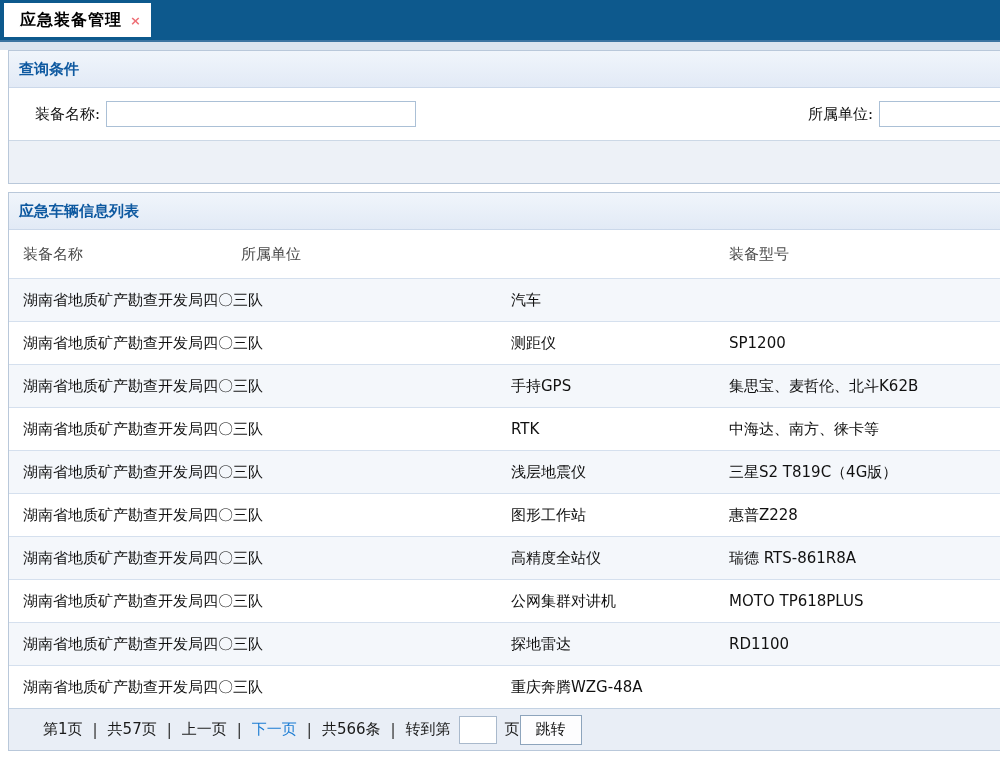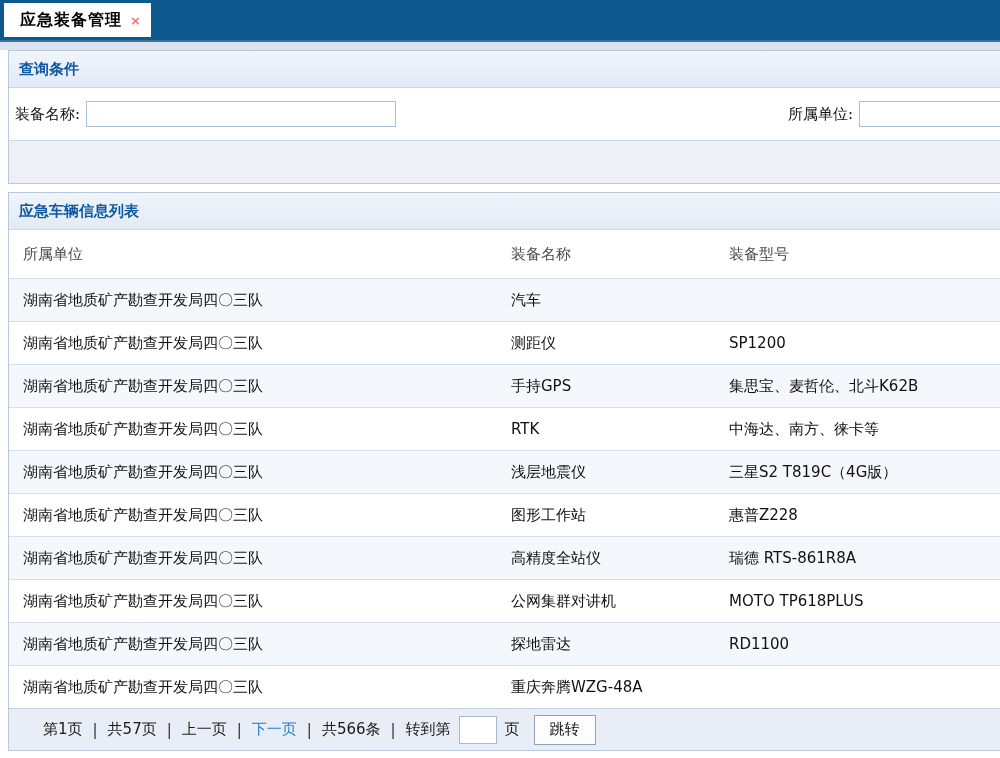--- a/index.html
+++ b/index.html
@@ -24,21 +24,21 @@
   .panel-header {
     height:36px; line-height:36px; padding-left:10px;
     background:linear-gradient(180deg,#f0f5fb,#e2eaf6);
     border-bottom:1px solid #cbd8ea;
     font-weight:bold; font-size:15px; color:#0e59a0;
   }
 
   
   .form-row { height:52px; display:flex; align-items:center; background:#ffffff; }
   .flabel { font-family:"DejaVu Serif","Liberation Serif",serif; font-size:15px; color:#111; white-space:nowrap; }
-  .flabel1 { margin-left:6px; }
+  .flabel1 { margin-left:26px; }
   .flabel2 { margin-left:392px; }
   input.text {
     height:26px; border:1px solid #abc0d6; background:#fff; margin-left:6px;
     font-size:14px; padding:0 4px; box-sizing:border-box; outline:none;
   }
   .equip-input { width:310px; }
   .unit-input { width:210px; }
   .query-footer { height:42px; background:#edf1f7; border-top:1px solid #ccd8e6; }
 
   .gap { height:8px; }
@@ -64,21 +64,21 @@
     display:flex; align-items:center; padding-left:34px; font-size:15px; color:#1a1a1a;
   }
   .sep { margin:0 10px; color:#333; }
   .pg-item { color:#1a1a1a; }
   .pg-link { color:#1b7cd3; cursor:pointer; }
   .goto-input {
     width:38px; height:28px; border:1px solid #a9b9cc; margin:0 8px 0 8px;
     box-sizing:border-box; text-align:center; font-size:14px; background:#fff; outline:none;
   }
   .jump-btn {
-    margin-left:14px; width:62px; height:30px; background:#fdfdfe; border:1px solid #8da4bc;
+    width:62px; height:30px; background:#fdfdfe; border:1px solid #8da4bc;
     font-size:15px; color:#111; cursor:pointer; font-family:inherit;
   }
 </style>
 </head>
 <body>
 
 <div class="topbar">
   <div class="tab">
     <span class="tab-title">应急装备管理</span>
     <span class="tab-close">×</span>
@@ -96,22 +96,22 @@
   </div>
   <div class="query-footer"></div>
 </div>
 
 <div class="gap"></div>
 
 <div class="panel">
   <div class="panel-header">应急车辆信息列表</div>
 
   <div class="thead">
+    <div class="td c2">装备名称</div>
     <div class="td c1">所属单位</div>
-    <div class="td c2">装备名称</div>
     <div class="td c3">装备型号</div>
   </div>
 
   <div class="tbody">
     <div class="trow">
       <div class="td c1">湖南省地质矿产勘查开发局四〇三队</div>
       <div class="td c2">汽车</div>
       <div class="td c3"></div>
     </div>
 

